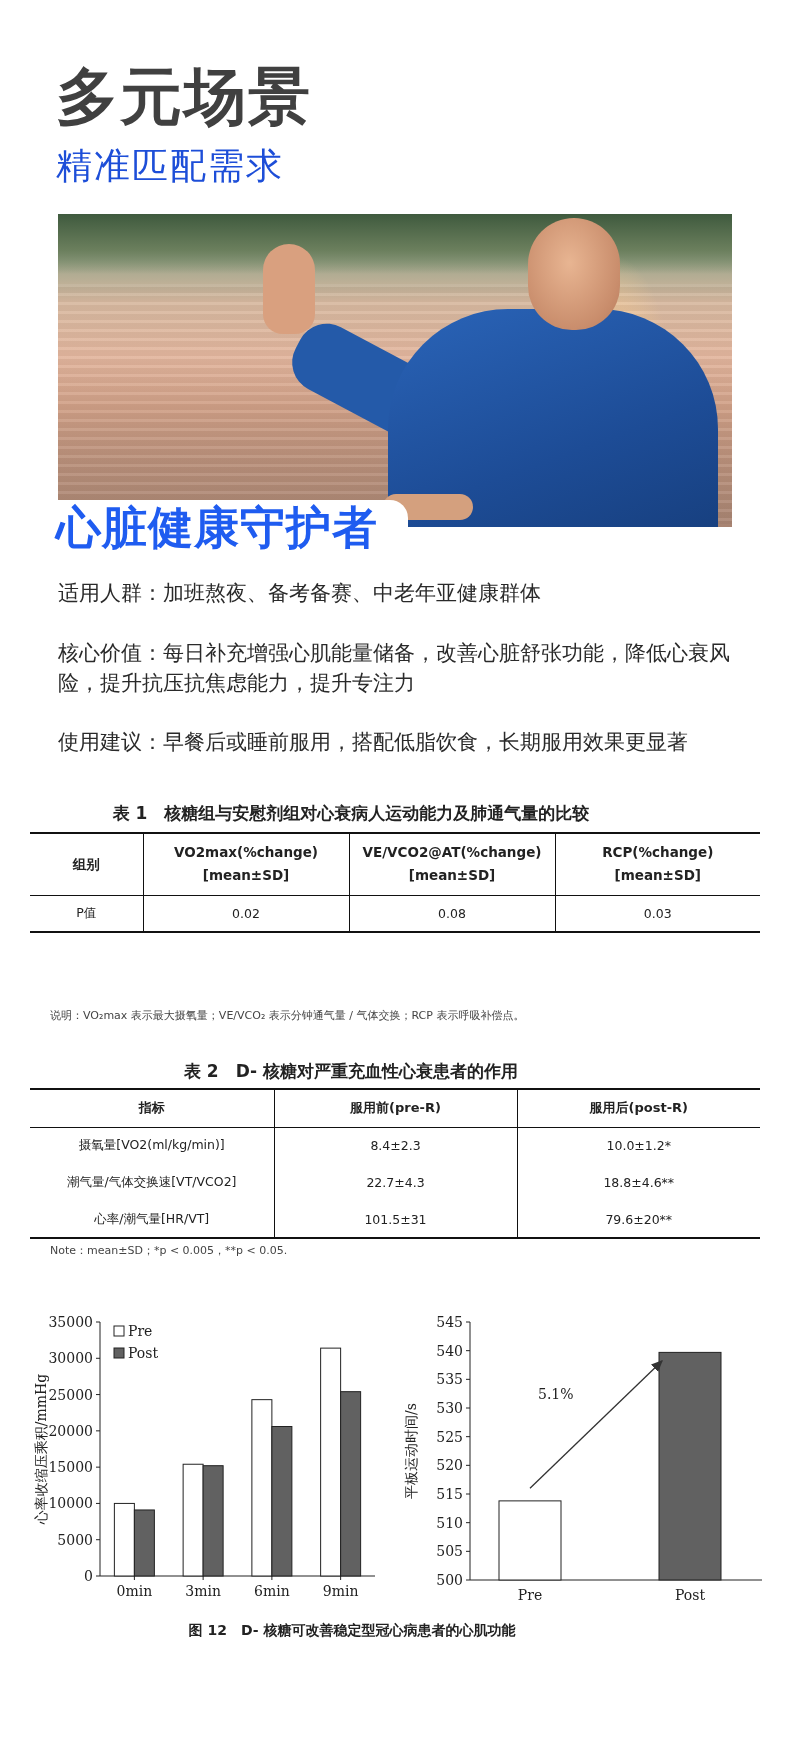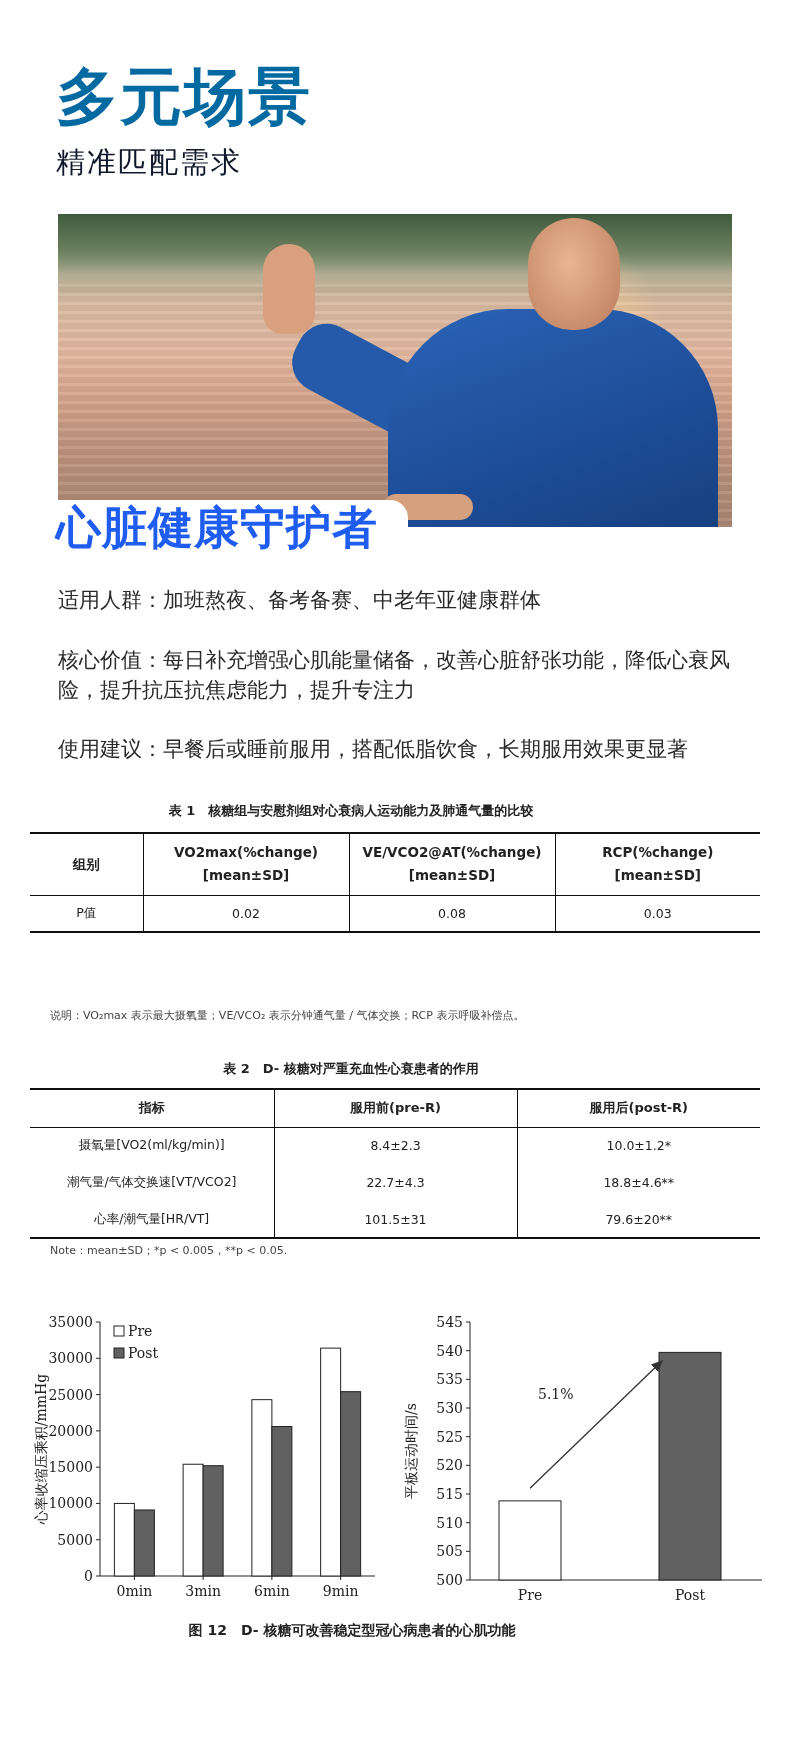--- a/index.html
+++ b/index.html
@@ -1,41 +1,41 @@
 <!DOCTYPE html>
 <html><head>
 <meta charset="utf-8">
 <style>
   * { box-sizing: border-box; margin: 0; padding: 0; }
   html, body { width: 790px; background: #ffffff; }
   body { font-family: "DejaVu Sans", "Liberation Sans", sans-serif; color: #222; position: relative; height: 1751px; overflow: hidden; }
 
-  .title-main { position: absolute; left: 56px; top: 66px; font-size: 62px; font-weight: 900; color: #0369a1; letter-spacing: 2px; line-height: 1; }
-  .title-sub { position: absolute; left: 56px; top: 148px; font-size: 29px; color: #0f172a; letter-spacing: 2px; line-height: 1; }
+  .title-main { position: absolute; left: 56px; top: 66px; font-size: 62px; font-weight: 900; color: #404040; letter-spacing: 2px; line-height: 1; }
+  .title-sub { position: absolute; left: 56px; top: 148px; font-size: 36px; color: #1d4ed8; letter-spacing: 2px; line-height: 1; }
 
   .hero { position: absolute; left: 58px; top: 214px; width: 674px; height: 313px; overflow: hidden;
     background: linear-gradient(180deg, #6f8a74 0%, #9aa48a 14%, #d7b9a0 28%, #e3b69e 45%, #cf9f86 62%, #b88f7a 80%, #a88472 100%); }
   .hero .treeline { position:absolute; left:0; top:0; width:100%; height:60px; background: linear-gradient(180deg,#3f5a3e 0%, #6b7f5d 60%, rgba(140,150,120,0) 100%); }
   .hero .sun { position:absolute; right:60px; top:40px; width:120px; height:260px; background: radial-gradient(ellipse at center, rgba(255,235,190,0.95) 0%, rgba(255,210,150,0.5) 35%, rgba(255,200,150,0) 70%); }
   .hero .ripples { position:absolute; left:0; top:70px; width:100%; height:240px; background: repeating-linear-gradient(180deg, rgba(255,255,255,0.08) 0 3px, rgba(0,0,0,0.04) 3px 9px); }
   .hero .person-body { position:absolute; left:330px; top:95px; width:330px; height:230px; border-radius: 120px 120px 0 0; background: linear-gradient(160deg,#2a64b8 0%, #1d4c96 60%, #173f7e 100%); }
   .hero .person-arm { position:absolute; left:240px; top:95px; width:150px; height:70px; transform: rotate(28deg); transform-origin: left center; border-radius: 30px; background: #245aa9; }
   .hero .person-hand { position:absolute; left:205px; top:30px; width:52px; height:90px; border-radius: 26px 26px 20px 20px; background: #d9a07f; }
   .hero .person-head { position:absolute; left:470px; top:4px; width:92px; height:112px; border-radius: 46px 46px 44px 44px; background: radial-gradient(ellipse at 45% 40%, #e8b592 0%, #c98d6c 70%, #b57a5c 100%); }
   .hero .person-hand2 { position:absolute; left:325px; top:280px; width:90px; height:26px; border-radius: 14px; background: #d4a07e; }
 
   .badge-title-bg { position: absolute; left: 48px; top: 500px; width: 360px; height: 64px; background: #ffffff; border-radius: 0 18px 0 0; }
   .badge-title { position: absolute; left: 56px; top: 502px; font-size: 45px; font-weight: 900; color: #1f5cf0; letter-spacing: 1px; line-height: 1.15; }
 
-  .info { position: absolute; left: 58px; width: 690px; font-size: 21px; line-height: 30px; color: #2a2a2a; margin-top: 7px; }
+  .info { position: absolute; left: 58px; width: 690px; font-size: 21px; line-height: 30px; color: #2a2a2a; }
   .info-1 { top: 578px; }
   .info-2 { top: 638px; }
   .info-3 { top: 727px; }
 
-  .tbl-caption { position: absolute; left: 0; width: 702px; text-align: center; font-size: 13px; font-weight: bold; color: #222; }
+  .tbl-caption { position: absolute; left: 0; width: 702px; text-align: center; font-size: 17px; font-weight: bold; color: #222; }
   .cap1 { top: 802px; }
   .cap2 { top: 1060px; }
 
   table.t { position: absolute; left: 30px; width: 730px; border-collapse: collapse; font-size: 12.5px; color: #222; }
   table.t td, table.t th { text-align: center; vertical-align: middle; }
   table.t1 { top: 832px; }
   table.t1 thead tr { border-top: 2px solid #111; border-bottom: 1.5px solid #111; }
   table.t1 thead th { height: 62px; font-size: 13.5px; font-weight: bold; line-height: 23px; }
   table.t1 tbody tr:last-child { border-bottom: 2px solid #111; }
   table.t1 tbody td { height: 37px; }

